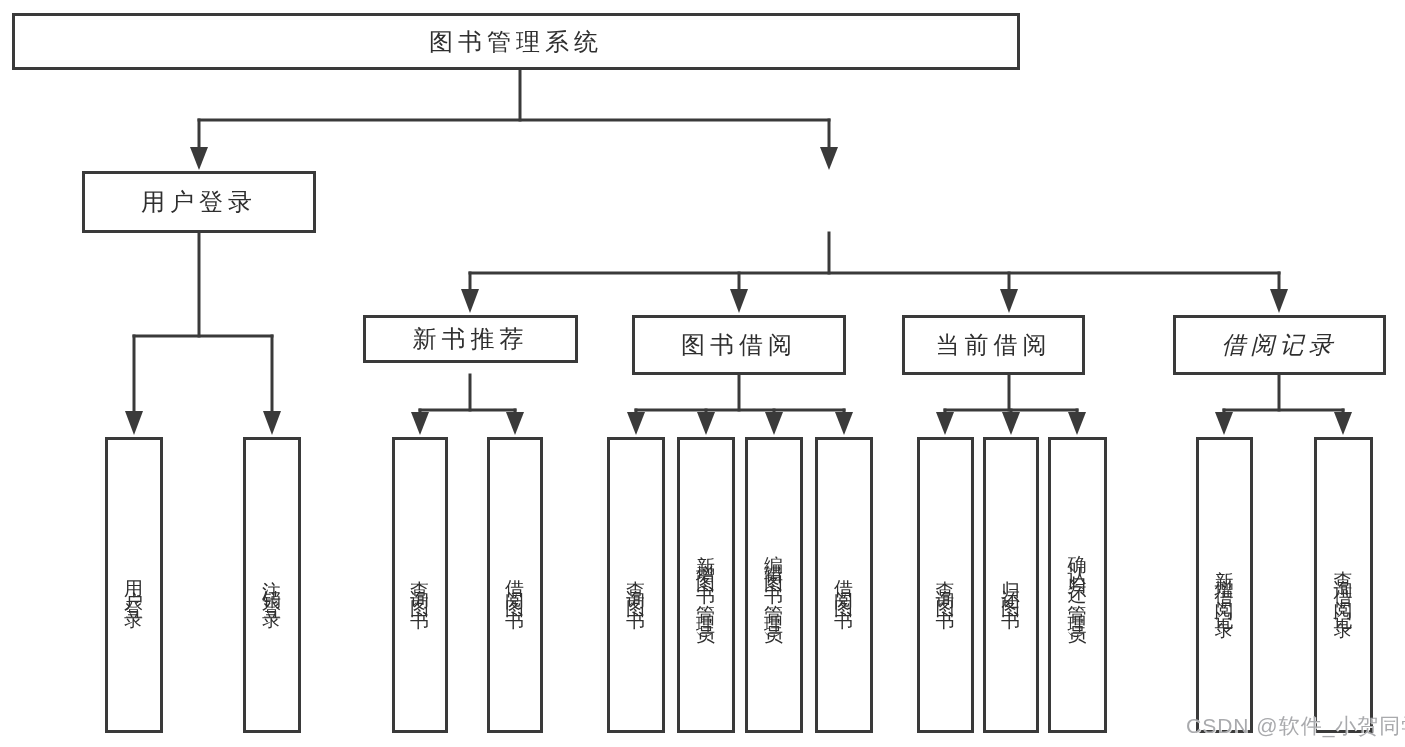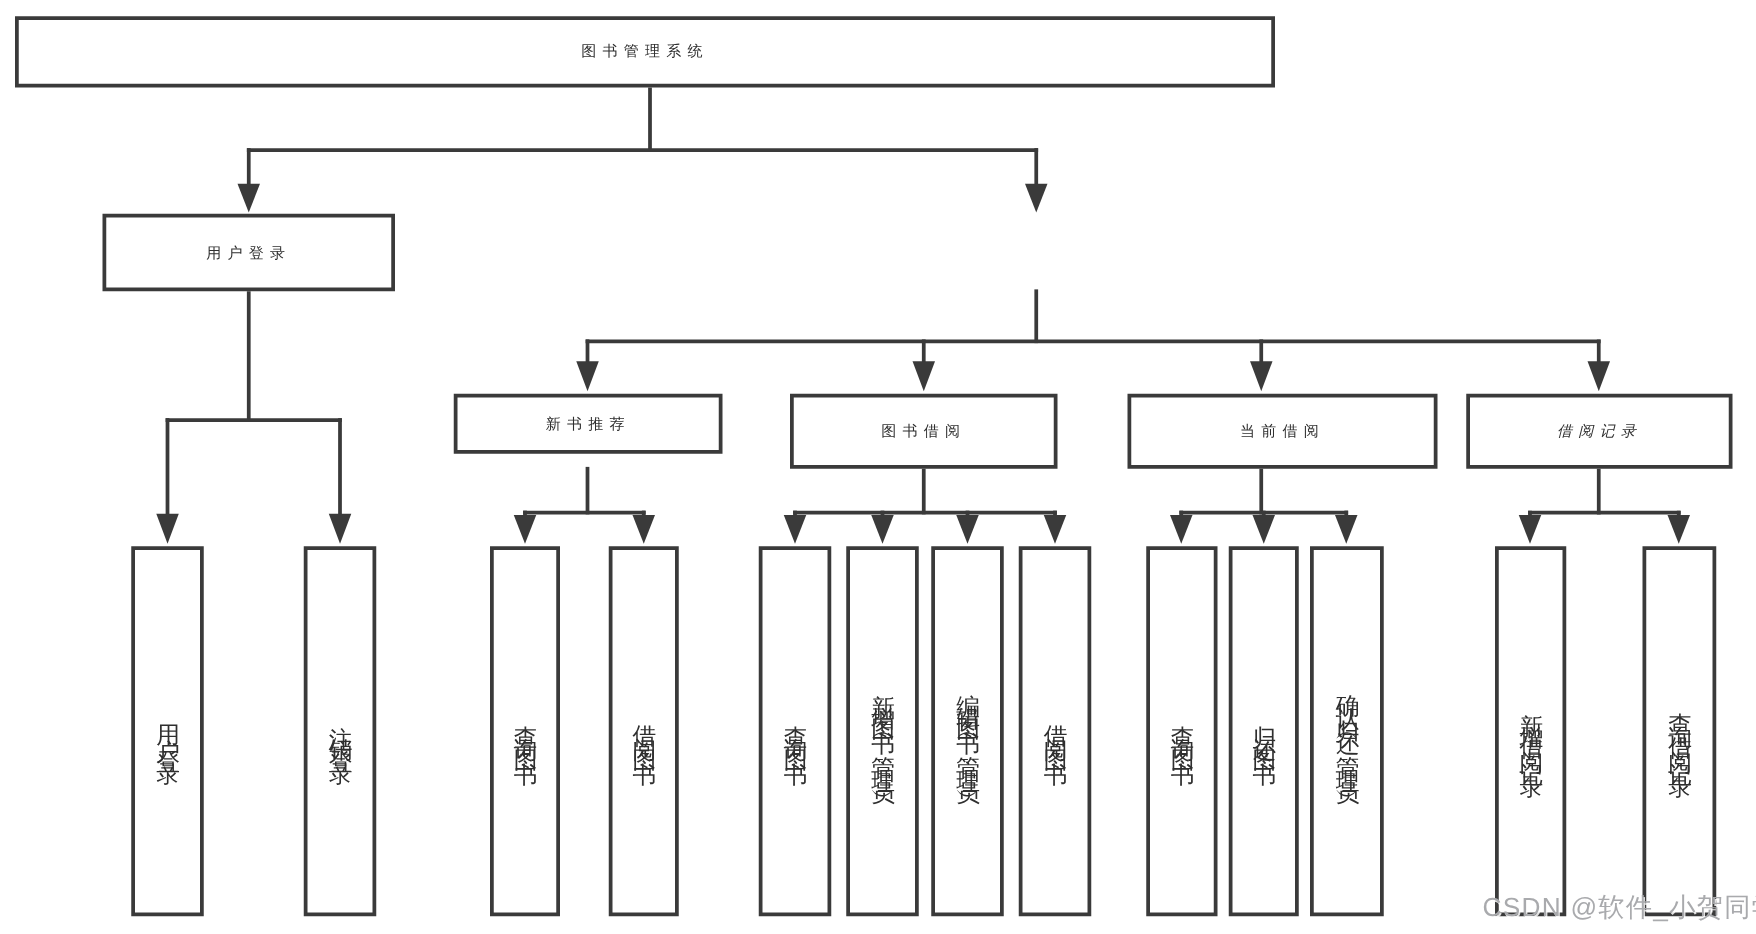--- a/index.html
+++ b/index.html
@@ -26,21 +26,21 @@
     fill: var(--line, #3a3a3a);
   }
   .node {
     position: absolute;
     box-sizing: border-box;
     background: var(--background, #ffffff);
     border: 3px solid var(--line, #3a3a3a);
     display: flex;
     align-items: center;
     justify-content: center;
-    font-size: 12px;
+    font-size: 24px;
     letter-spacing: 5px;
     white-space: nowrap;
   }
   .node.leaf {
     writing-mode: vertical-rl;
     text-orientation: mixed;
     font-size: 19px;
     letter-spacing: 10px;
     line-height: 1;
     white-space: normal;
@@ -136,21 +136,21 @@
       <polygon points="1334,412 1352,412 1343,435"></polygon>
     </g>
   </svg>
 
   <div class="node" style="left:12px; top:13px; width:1008px; height:57px;">图书管理系统</div>
 
   <div class="node" style="left:82px; top:171px; width:234px; height:62px;">用户登录</div>
 
   <div class="node" style="left:363px; top:315px; width:215px; height:48px;">新书推荐</div>
   <div class="node" style="left:632px; top:315px; width:214px; height:60px;">图书借阅</div>
-  <div class="node" style="left:902px; top:315px; width:248px; height:60px;text-align:center;">当前借阅</div>
+  <div class="node" style="left:902px; top:315px; width:183px; height:60px;text-align:center;">当前借阅</div>
   <div class="node" style="left:1173px; top:315px; width:213px; height:60px;font-style:italic;">借阅记录</div>
 
   <div class="node leaf" style="left:105px; top:437px; width:58px; height:296px;">用户登录</div>
   <div class="node leaf" style="left:243px; top:437px; width:58px; height:296px;">注销登录</div>
 
   <div class="node leaf" style="left:392px; top:437px; width:56px; height:296px;">查询图书</div>
   <div class="node leaf" style="left:487px; top:437px; width:56px; height:296px;">借阅图书</div>
 
   <div class="node leaf" style="left:607px; top:437px; width:58px; height:296px;">查询图书</div>
   <div class="node leaf" style="left:677px; top:437px; width:58px; height:296px;">新增图书（管理员）</div>

